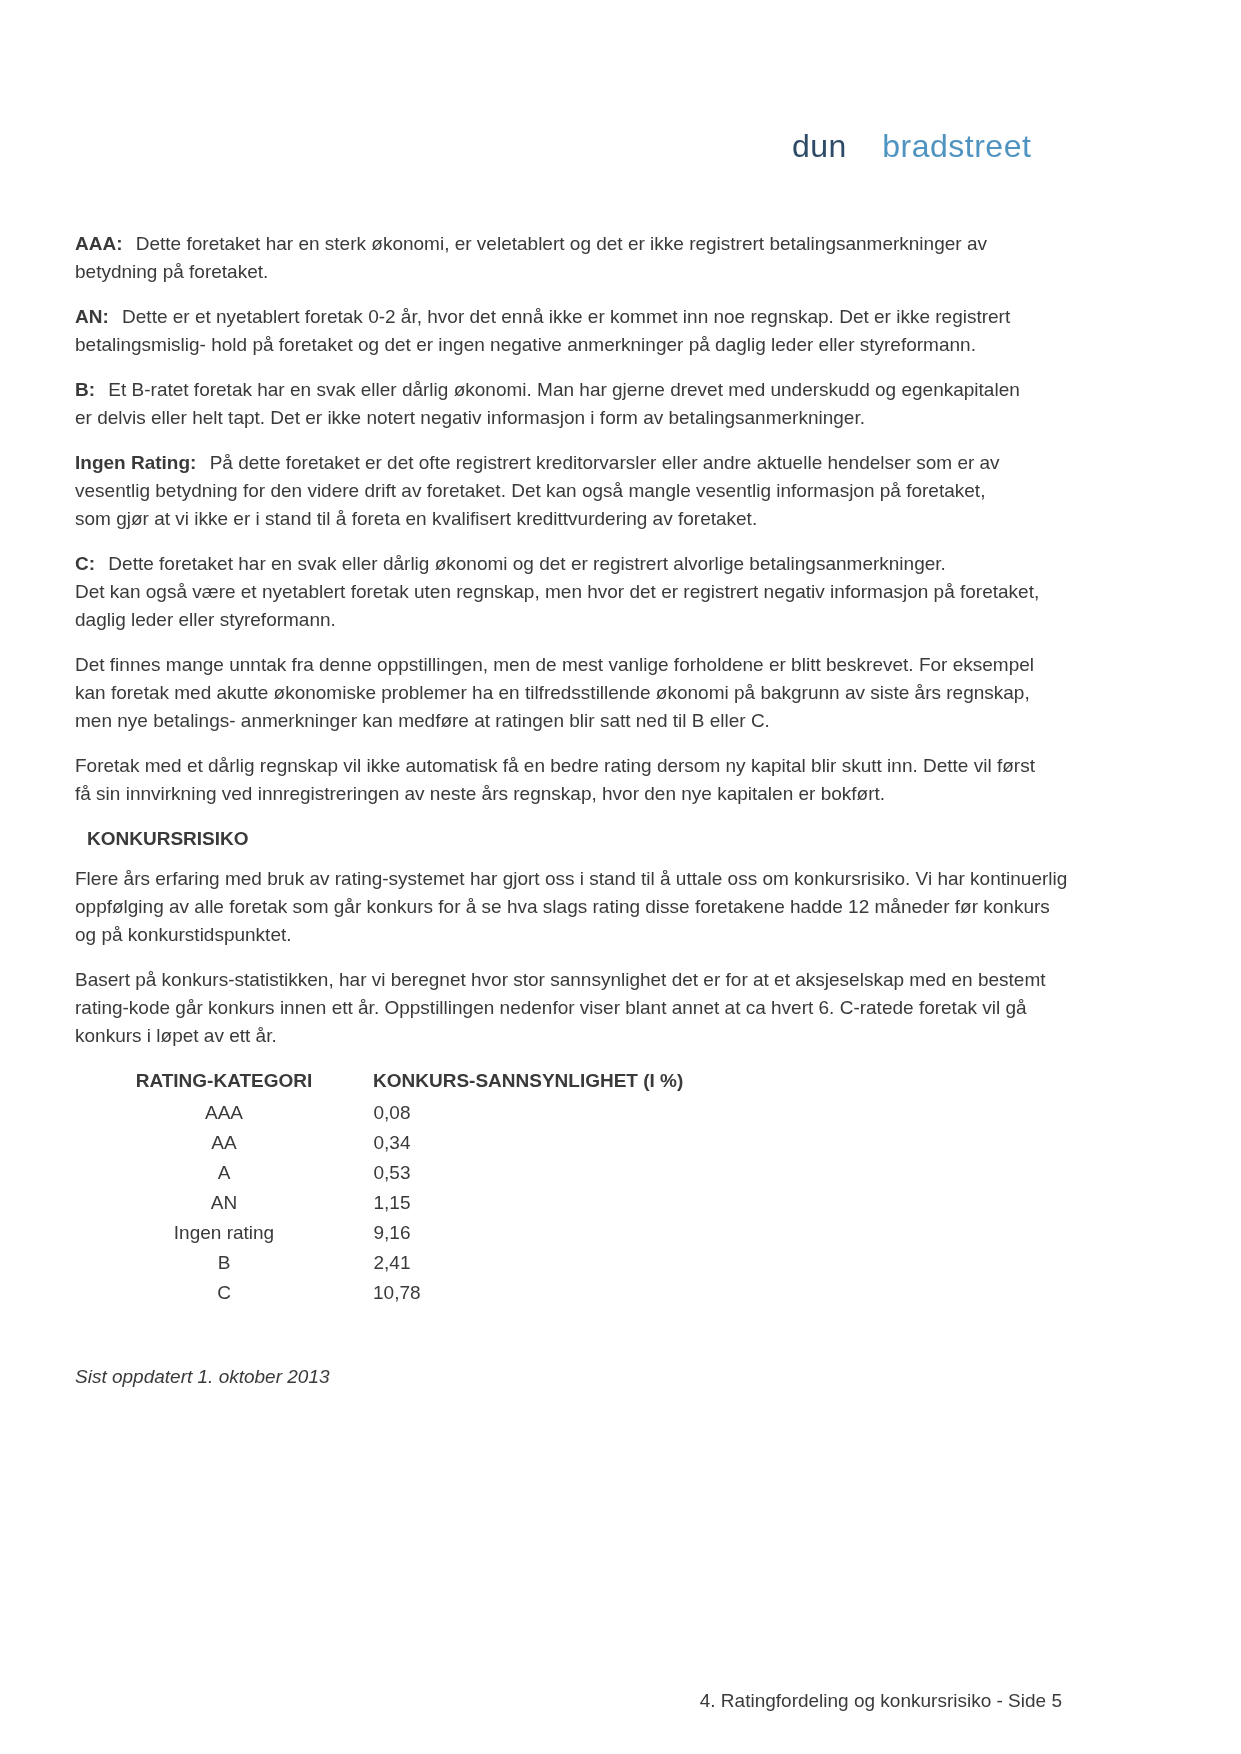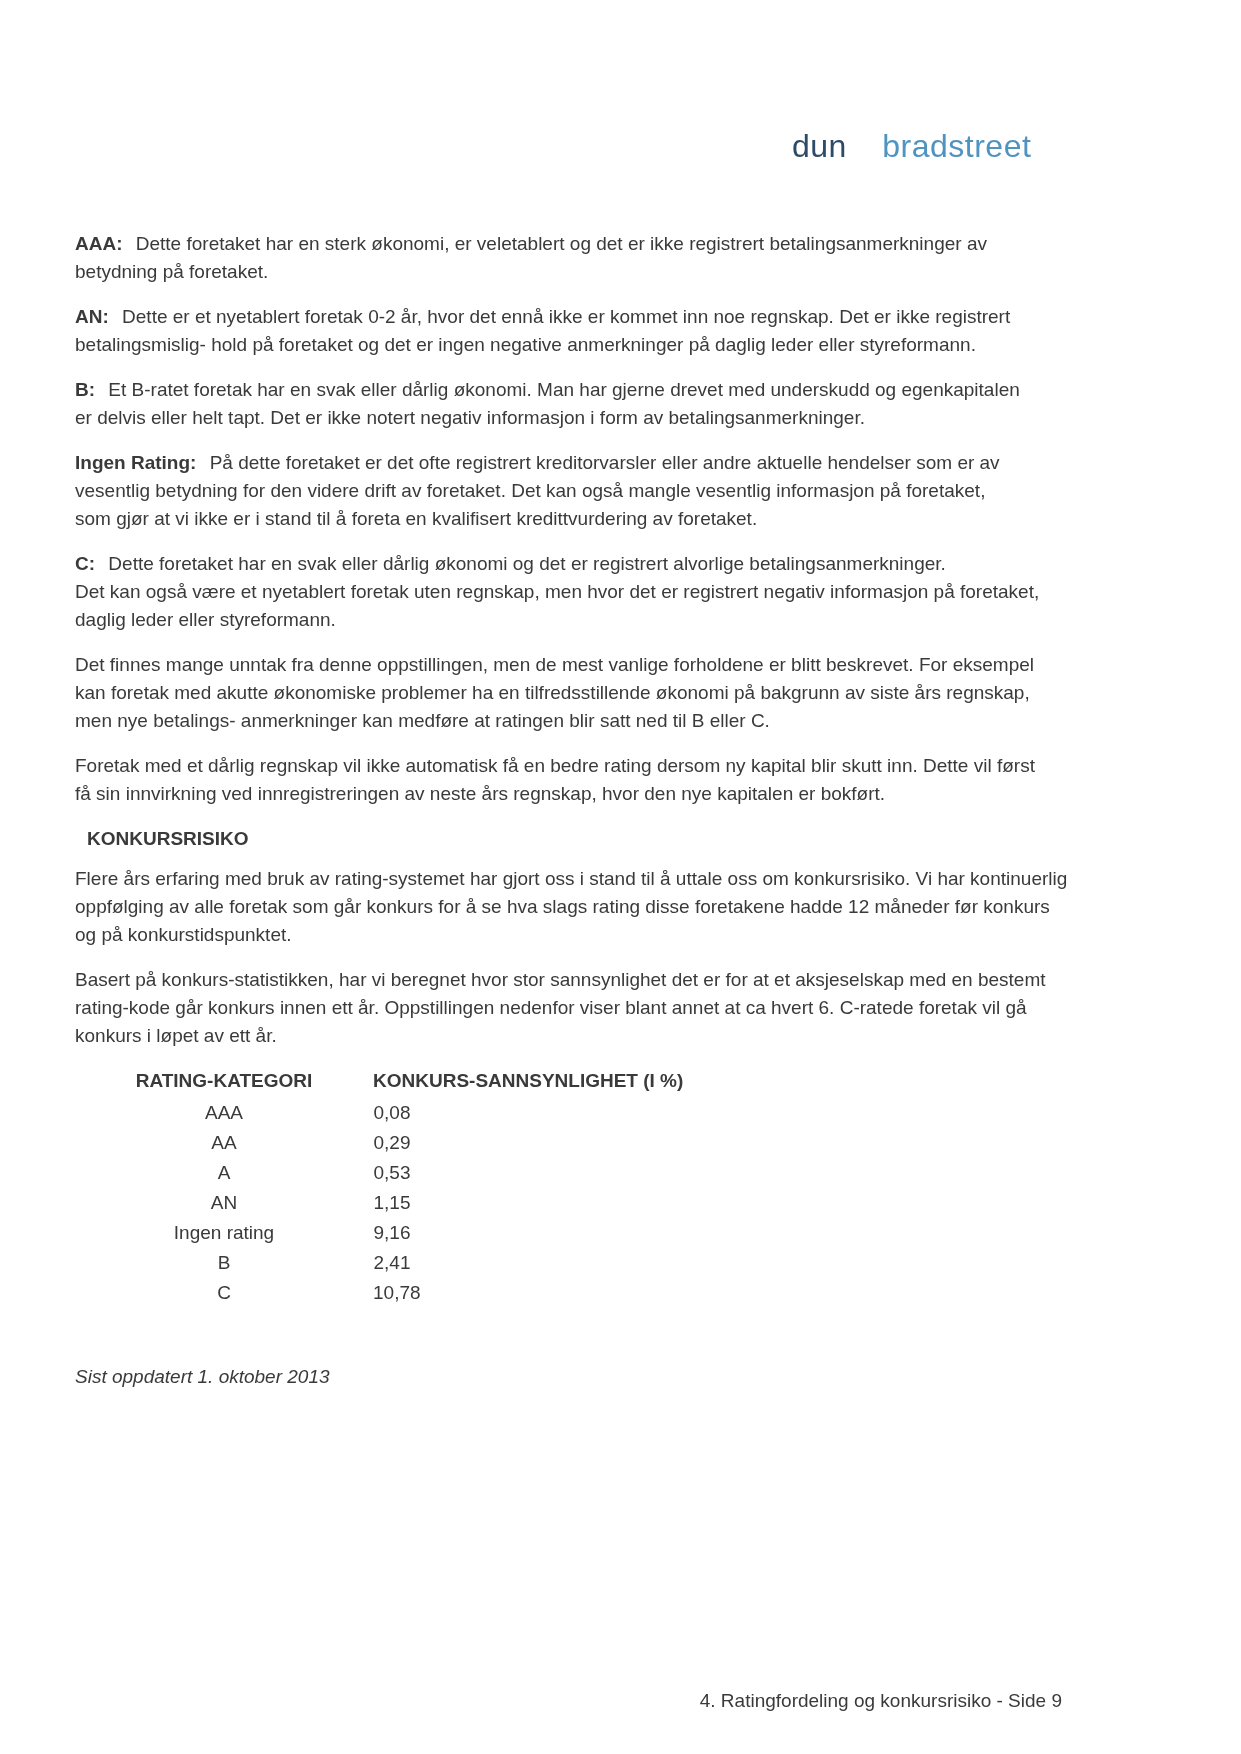--- a/index.html
+++ b/index.html
@@ -126,21 +126,21 @@
     <div class="trow thead">
       <div class="cell-cat">RATING-KATEGORI</div>
       <div>KONKURS-SANNSYNLIGHET (I %)</div>
     </div>
     <div class="trow">
       <div class="cell-cat">AAA</div>
       <div class="cell-num">0,08</div>
     </div>
     <div class="trow">
       <div class="cell-cat">AA</div>
-      <div class="cell-num">0,29</div>
+      <div class="cell-num">0,34</div>
     </div>
     <div class="trow">
       <div class="cell-cat">A</div>
       <div class="cell-num">0,53</div>
     </div>
     <div class="trow">
       <div class="cell-cat">AN</div>
       <div class="cell-num">1,15</div>
     </div>
     <div class="trow">
@@ -154,13 +154,13 @@
     <div class="trow">
       <div class="cell-cat">C</div>
       <div class="cell-num">10,78</div>
     </div>
   </div>
 
   <p class="footnote">Sist oppdatert 1. oktober 2013</p>
 
 </div>
 
-<div class="footer">4. Ratingfordeling og konkursrisiko - Side 9</div>
+<div class="footer">4. Ratingfordeling og konkursrisiko - Side 5</div>
 
 </body></html>

